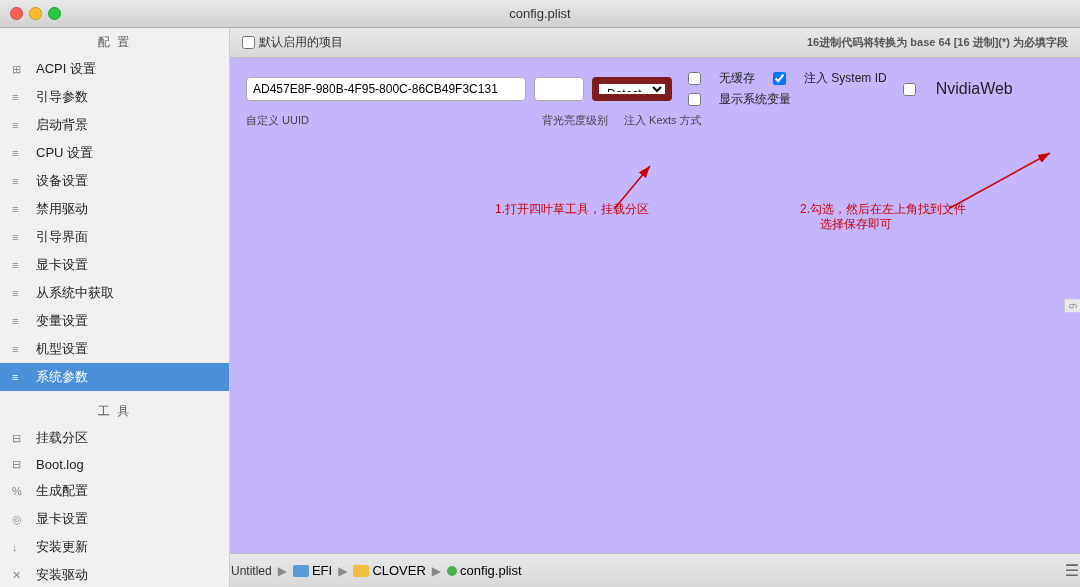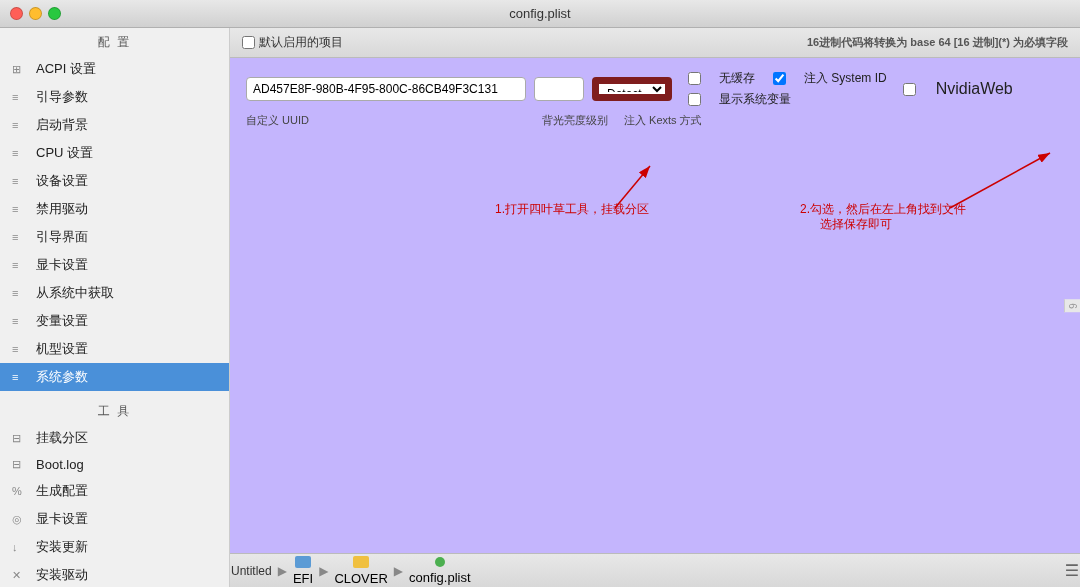--- a/index.html
+++ b/index.html
@@ -253,21 +253,20 @@
       color: #333;
     }
     .breadcrumb-sep {
       color: #888;
       font-size: 12px;
     }
     .breadcrumb-folder {
       display: inline-flex;
       align-items: center;
       gap: 3px;
-      flex-direction: column;
     }
     .folder-icon-blue {
       width: 16px; height: 12px;
       background: #5b9bd5;
       border-radius: 2px;
       display: inline-block;
     }
     .folder-icon-yellow {
       width: 16px; height: 12px;
       background: #f0c040;

